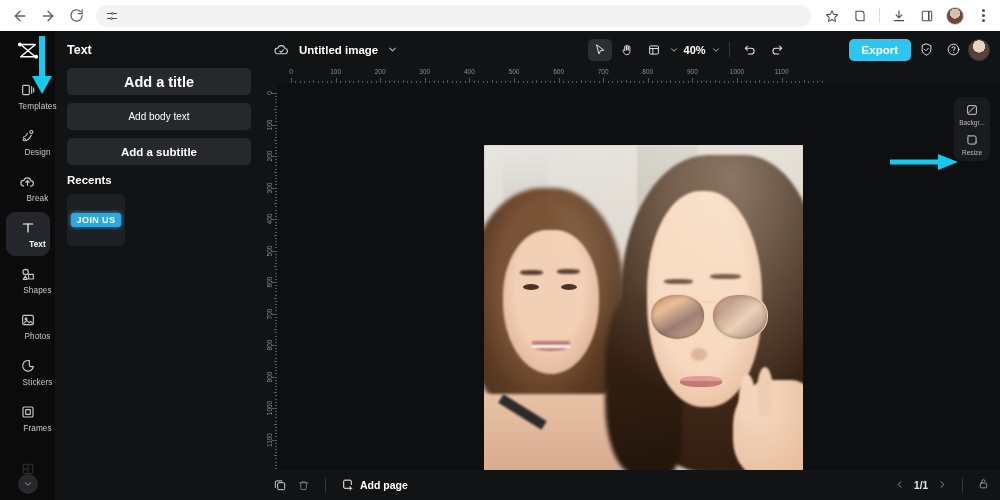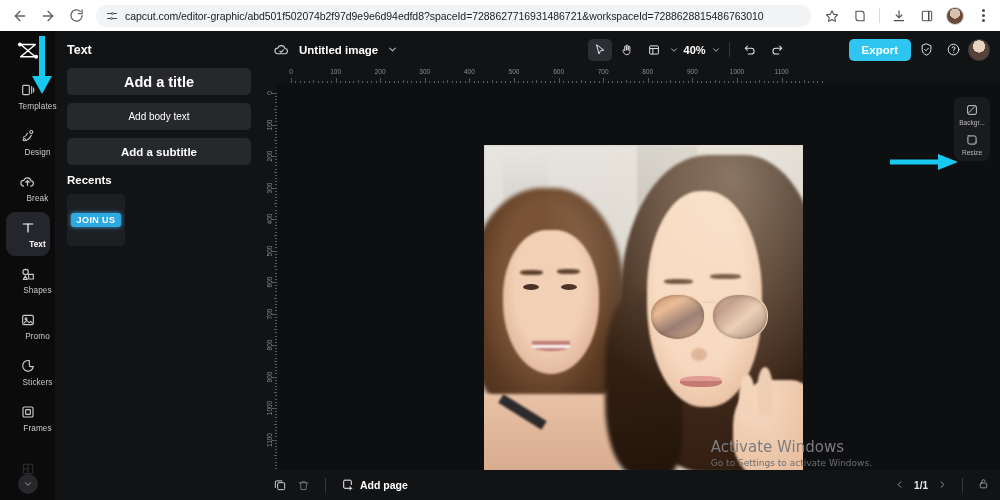--- a/index.html
+++ b/index.html
@@ -329,21 +329,20 @@
       <span class="omni-icon">
         <svg width="12" height="12" viewBox="0 0 24 24" fill="none" stroke="currentColor" stroke-width="2" stroke-linecap="round">
             <path d="M3 7h8"></path>
             <path d="M15 7h6"></path>
             <circle cx="13" cy="7" r="2"></circle>
             <path d="M3 17h6"></path>
             <path d="M13 17h8"></path>
             <circle cx="11" cy="17" r="2"></circle>
           </svg>
       </span>
-      <span class="omni-url">capcut.com/editor-graphic/abd501f502074b2f97d9e9e6d94edfd8?spaceId=7288627716931486721&amp;workspaceId=7288628815486763010</span>
     </div>
     <div class="chrome-icons">
       <div class="chrome-icon">
         <svg width="14" height="14" viewBox="0 0 24 24" fill="none" stroke="currentColor" stroke-width="1.8" stroke-linejoin="round">
             <polygon points="12 3 14.9 9.2 21.5 10 16.7 14.6 17.9 21.2 12 18 6.1 21.2 7.3 14.6 2.5 10 9.1 9.2"></polygon>
           </svg>
       </div>
       <div class="chrome-icon">
         <svg width="14" height="14" viewBox="0 0 24 24" fill="none" stroke="currentColor" stroke-width="1.8" stroke-linejoin="round">
             <path d="M5 4h9a5 5 0 0 1 5 5v11H9a4 4 0 0 1-4-4z"></path>
@@ -443,21 +442,21 @@
       </div>
 
       <div class="rail-item">
         <span class="ico">
           <svg width="16" height="16" viewBox="0 0 24 24" fill="none" stroke="currentColor" stroke-width="1.7" stroke-linejoin="round">
               <rect x="4" y="5" width="16" height="14" rx="2.2"></rect>
               <circle cx="9" cy="10" r="1.4"></circle>
               <path d="M5.5 17l4.5-4.5 3.5 3.5 2.5-2 3 3"></path>
             </svg>
         </span>
-        <span class="lbl">Promo</span>
+        <span class="lbl">Photos</span>
       </div>
 
       <div class="rail-item">
         <span class="ico">
           <svg width="16" height="16" viewBox="0 0 24 24" fill="none" stroke="currentColor" stroke-width="1.7" stroke-linejoin="round">
               <path d="M14 4a8 8 0 1 0 6 9h-4a2 2 0 0 1-2-2z"></path>
             </svg>
         </span>
         <span class="lbl">Stickers</span>
       </div>
@@ -908,24 +907,20 @@
             <svg width="14" height="14" viewBox="0 0 24 24" fill="none" stroke="currentColor" stroke-width="1.6" stroke-linecap="round">
                 <path d="M7 5h9a3 3 0 0 1 3 3v9"></path>
                 <path d="M17 19H8a3 3 0 0 1-3-3V7"></path>
                 <path d="M5 5h2M17 17h2"></path>
               </svg>
           </span>
           <span class="lbl">Resize</span>
         </div>
       </div>
 
-      <div class="watermark">
-        <div class="wm-title">Activate Windows</div>
-        <div class="wm-sub">Go to Settings to activate Windows.</div>
-      </div>
 
       <div class="bottombar">
         <span class="bb-icon">
           <svg width="14" height="14" viewBox="0 0 24 24" fill="none" stroke="currentColor" stroke-width="1.7" stroke-linejoin="round">
               <rect x="8" y="8" width="12" height="12" rx="2"></rect>
               <path d="M16 5H6a2 2 0 0 0-2 2v10"></path>
             </svg>
         </span>
         <span class="bb-icon dim">
           <svg width="13" height="13" viewBox="0 0 24 24" fill="none" stroke="currentColor" stroke-width="1.7" stroke-linecap="round" stroke-linejoin="round">

